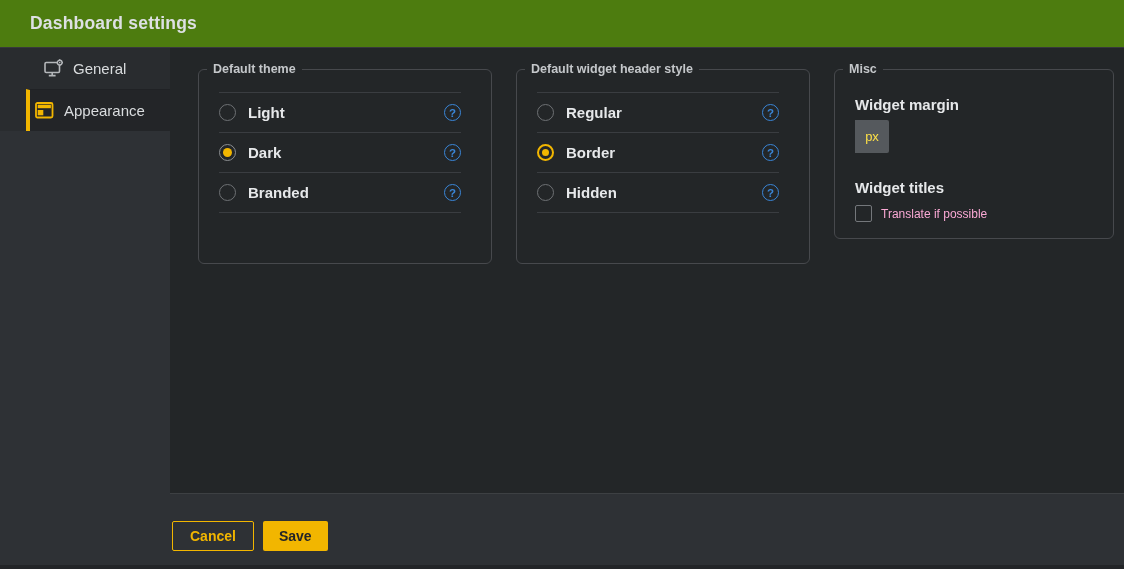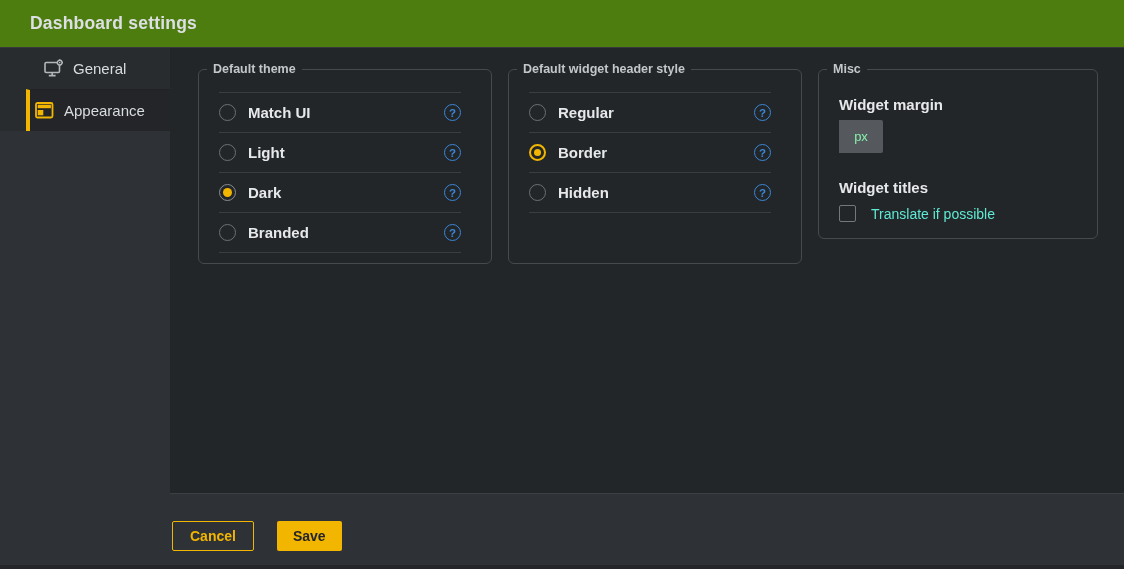--- a/index.html
+++ b/index.html
@@ -20,21 +20,21 @@
   .sidebar { position:absolute; left:0; top:0; bottom:0; width:170px; background:#2e3135; }
   .menu { background:#292c2f; }
   .menu-item { height:41px; display:flex; align-items:center; padding-left:17px;
                font-size:15px; font-weight:500; color:#d9dcde; cursor:pointer;margin-left:26px; }
   .menu-item .mi-icon { width:21px; display:flex; justify-content:center; margin-right:9px; }
   .menu-item.active { background:#232528; border-left:4px solid #f2b600; padding-left:4px;
                       border-top:1px solid #202225; height:42px; }
 
   
   .content { position:absolute; left:170px; top:0; width:954px; height:445px;
-             background:#232628; padding:14px 0 0 28px; display:flex; gap:16px; align-items:flex-start; }
+             background:#232628; padding:14px 0 0 28px; display:flex; gap:24px; align-items:flex-start; }
 
   fieldset { border:1px solid #47494d; border-radius:6px; width:294px; height:202px; }
   fieldset.misc { width:280px; height:177px; }
   legend { margin-left:8px; padding:0 6px; font-size:12.5px; font-weight:600; color:#c4c7ca; }
 
   .rows { margin:16px 30px 0 20px; border-top:1px solid #3a3d41; }
   .opt-row { height:40px; display:flex; align-items:center; border-bottom:1px solid #3a3d41; cursor:pointer; }
   .radio { width:17px; height:17px; border:1.5px solid #6e7174; border-radius:50%;
            position:relative; flex:none; }
   .radio.checked { border-color:#8b8e91; }
@@ -46,31 +46,31 @@
           justify-content:center; cursor:pointer; }
   .help::after { content:"?"; }
 
   
   .misc-body { margin:20px 20px 0 20px; }
   .bold-label { font-size:15px; font-weight:700; color:#e6e8ea; line-height:17px; }
   .input-group { margin-top:7px; display:flex; height:33px; }
   .input-group input { flex:1; min-width:0; background:#202326; border:1px solid #53565a;
                        border-right:none; border-radius:2px 0 0 2px; color:#d8dadd;
                        font-size:14px; padding:0 10px; font-family:inherit; outline:none; }
-  .suffix { width:44px; background:#55595d; color:#86efac; font-size:13px;
+  .suffix { width:34px; background:#55595d; color:#fde047; font-size:13px;
             display:flex; align-items:center; justify-content:center; border-radius:0 2px 2px 0; }
   .wt { margin-top:26px; }
   .check-row { margin-top:9px; display:flex; align-items:center; cursor:pointer; }
   .checkbox { width:17px; height:17px; border:1px solid #74777b; border-radius:2px; flex:none; }
-  .check-label { margin-left:15px; font-size:14px; color:#5eead4; }
+  .check-label { margin-left:9px; font-size:12px; color:#f9a8d4; }
 
   
   .footer-sep { position:absolute; left:170px; right:0; top:445px; height:1px; background:#3d4043; }
   .footer { position:absolute; left:170px; right:0; top:446px; bottom:4px;
-            display:flex; align-items:flex-start; padding:27px 0 0 2px; gap:23px; }
+            display:flex; align-items:flex-start; padding:27px 0 0 2px; gap:9px; }
   .btn { height:30px; font-size:14px; font-weight:600; border-radius:2px; cursor:pointer;
          font-family:inherit; }
   .btn-outline { padding:0 17px; background:transparent; border:1.5px solid #f2b600; color:#f2b600; }
   .btn-filled  { padding:0 16px; background:#f2b600; border:none; color:#232528; }
   .bottom-strip { position:absolute; left:0; right:0; bottom:0; height:4px; background:#232528; }
 </style>
 </head>
 <body>
 
 <div class="app">
@@ -106,25 +106,20 @@
           <span>Appearance</span>
         </div>
       </nav>
     </aside>
 
     <main class="content">
 
       <fieldset>
         <legend>Default theme</legend>
         <div class="rows">
-          <div class="opt-row">
-            <span class="radio"></span>
-            <span class="opt-label">Match UI</span>
-            <span class="help"></span>
-          </div>
           <div class="opt-row">
             <span class="radio"></span>
             <span class="opt-label">Light</span>
             <span class="help"></span>
           </div>
           <div class="opt-row">
             <span class="radio checked"></span>
             <span class="opt-label">Dark</span>
             <span class="help"></span>
           </div>

